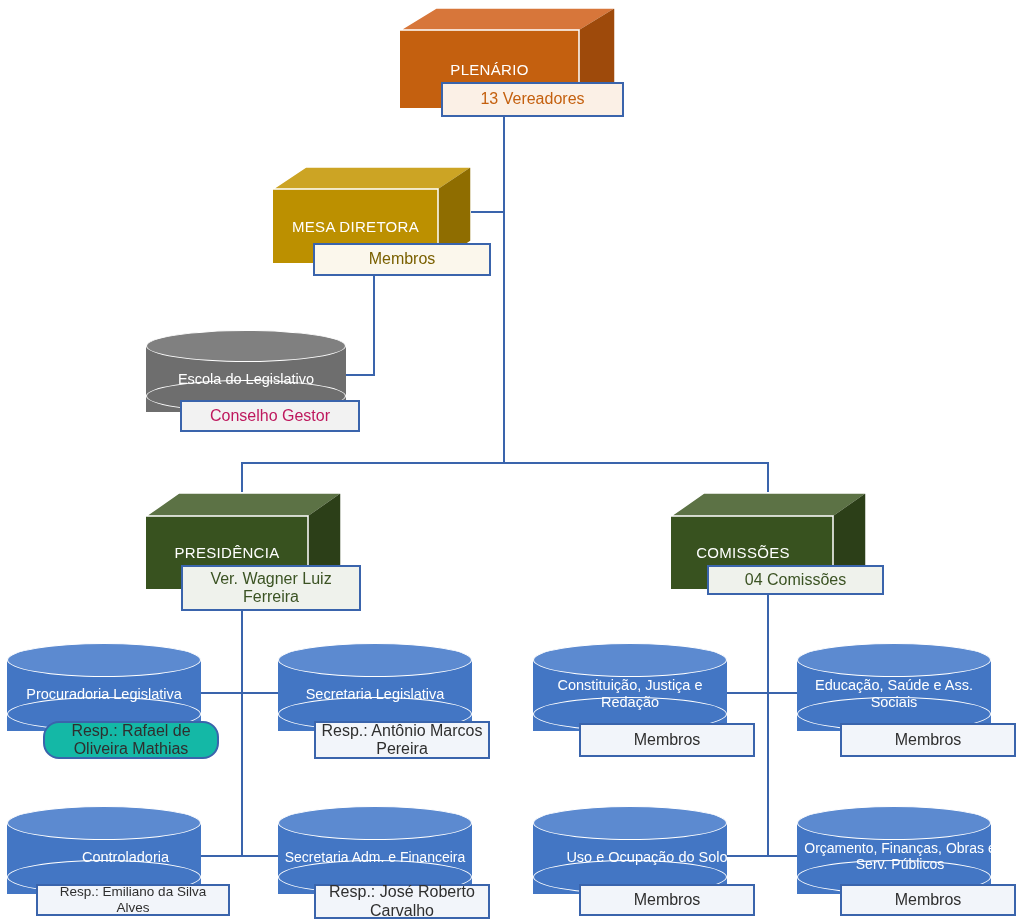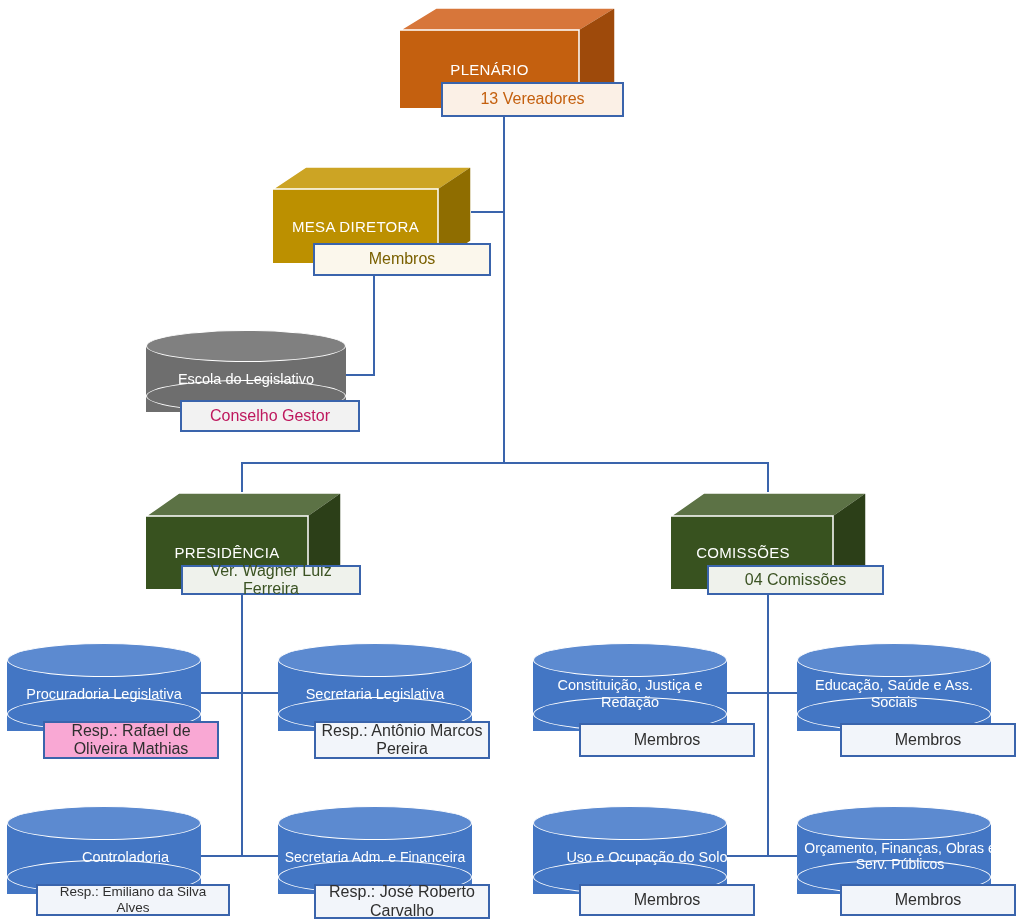--- a/index.html
+++ b/index.html
@@ -136,40 +136,40 @@
 
   <div class="cube" style="left:146px; top:490px; width:195px; height:105px;">
     <svg width="195" height="105" style="position:absolute;left:0;top:0;">
       <polygon points="0,26 33,3 195,3 162,26" fill="#5C7245"></polygon>
       <polygon points="162,26 195,3 195,76 162,99" fill="#2C3F18"></polygon>
       <rect x="0" y="26" width="162" height="73" fill="#38521F"></rect>
       <polyline points="0,26 33,3 195,3 195,76 162,99 162,26 0,26" fill="none" stroke="#ffffff" stroke-width="1.5"></polyline>
     </svg>
     <div class="face" style="left:0; top:26px; width:162px; height:73px;">PRESIDÊNCIA</div>
   </div>
-  <div class="cap" style="left:181px; top:565px; width:180px; height:30px; background:#EFF2EC; color:#3B5323;">Ver. Wagner Luiz Ferreira</div>
+  <div class="cap" style="left:181px; top:565px; width:180px; height:46px; background:#EFF2EC; color:#3B5323;">Ver. Wagner Luiz Ferreira</div>
 
   <div class="cube" style="left:671px; top:490px; width:195px; height:105px;">
     <svg width="195" height="105" style="position:absolute;left:0;top:0;">
       <polygon points="0,26 33,3 195,3 162,26" fill="#5C7245"></polygon>
       <polygon points="162,26 195,3 195,76 162,99" fill="#2C3F18"></polygon>
       <rect x="0" y="26" width="162" height="73" fill="#38521F"></rect>
       <polyline points="0,26 33,3 195,3 195,76 162,99 162,26 0,26" fill="none" stroke="#ffffff" stroke-width="1.5"></polyline>
     </svg>
     <div class="face" style="left:0; top:26px; width:144px; height:73px;">COMISSÕES</div>
   </div>
   <div class="cap" style="left:707px; top:565px; width:177px; height:30px; background:#EFF2EC; color:#3B5323;">04 Comissões</div>
 
   <div class="cyl" style="left:7px; top:643px; width:194px; height:105px;">
     <div class="body" style="top:17px; width:194px; height:71px; background:#4376C4;"></div>
     <div class="lid" style="top:54px; width:194px; height:34px; background:#4376C4; border:1.5px solid #ffffff;"></div>
     <div class="lid" style="top:0; width:194px; height:34px; background:#5C8AD0; border:1.5px solid #ffffff;"></div>
     <div class="clabel" style="top:43px;">Procuradoria Legislativa</div>
   </div>
-  <div class="cap" style="left:43px; top:721px; width:176px; height:38px; background:#f9a8d4; color:#2F2F2F;">Resp.: Rafael de Oliveira Mathias</div>
+  <div class="cap" style="left:43px; top:721px; width:176px; height:38px; background:#14b8a6; color:#2F2F2F;border-radius:16px;">Resp.: Rafael de Oliveira Mathias</div>
 
   <div class="cyl" style="left:278px; top:643px; width:194px; height:105px;">
     <div class="body" style="top:17px; width:194px; height:71px; background:#4376C4;"></div>
     <div class="lid" style="top:54px; width:194px; height:34px; background:#4376C4; border:1.5px solid #ffffff;"></div>
     <div class="lid" style="top:0; width:194px; height:34px; background:#5C8AD0; border:1.5px solid #ffffff;"></div>
     <div class="clabel" style="top:43px;">Secretaria Legislativa</div>
   </div>
   <div class="cap" style="left:314px; top:721px; width:176px; height:38px; background:#F2F5FA; color:#2F2F2F;">Resp.: Antônio Marcos Pereira</div>
 
   <div class="cyl" style="left:533px; top:643px; width:194px; height:105px;">

